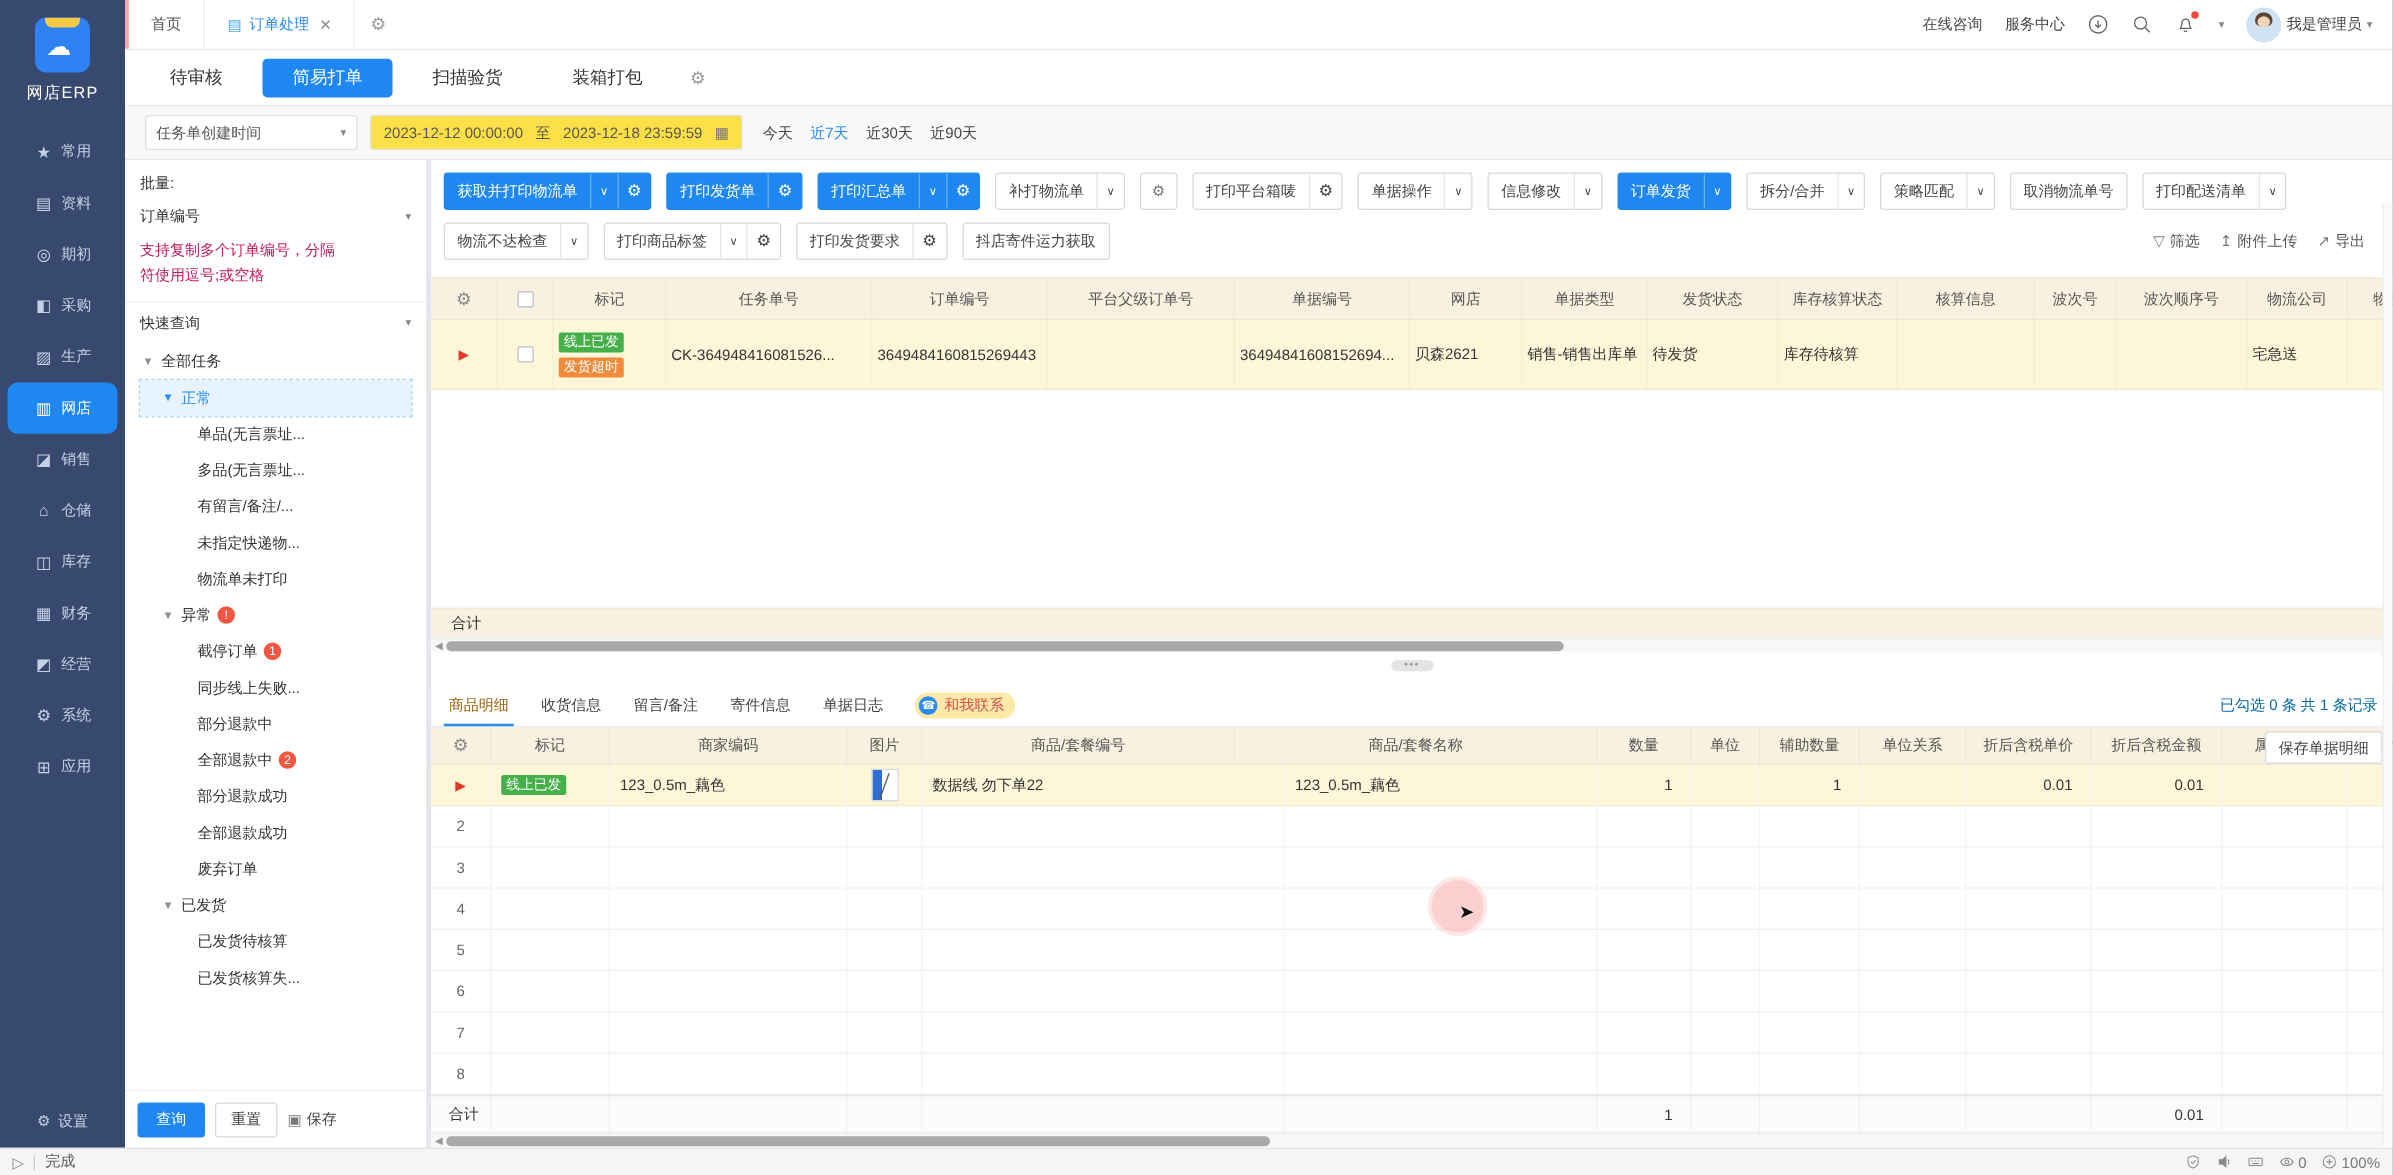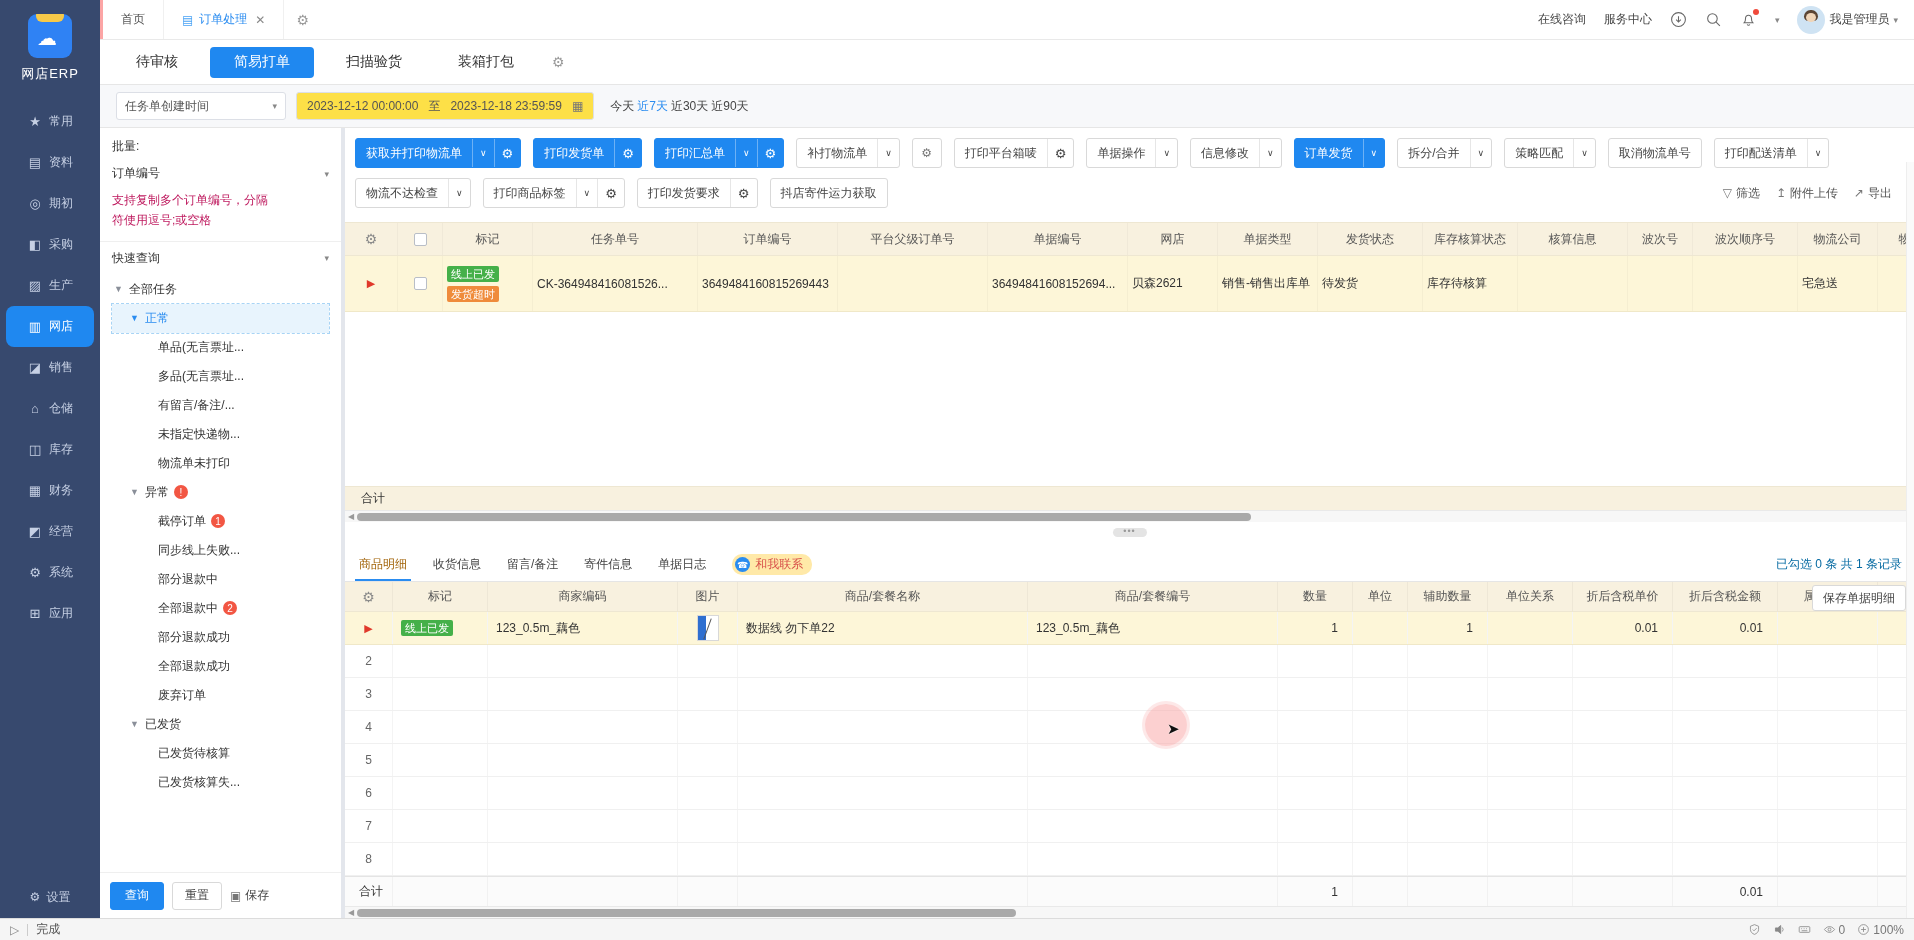--- a/index.html
+++ b/index.html
@@ -43,21 +43,21 @@
   .caret-down { font-size:9px; color:#888; }
 
   .subtabs { height:45px; background:#fff; border-bottom:1px solid #e6e6e6; display:flex; align-items:center; padding-left:12px; gap:8px; }
   .sub-tab { padding:0 24px; height:31px; display:flex; align-items:center; color:#333; font-size:14px; border-radius:4px; cursor:pointer; }
   .sub-tab.active { background:#1f88f0; color:#fff; }
   .sub-gear { color:#9a9a9a; font-size:14px; margin-left:6px; cursor:pointer; }
 
   .daterow { height:43px; background:#f7f8fa; border-bottom:1px solid #e6e6e6; display:flex; align-items:center; gap:10px; padding-left:16px; }
   .field-select { width:170px; height:28px; background:#fff; border:1px solid #dcdfe6; border-radius:3px; display:flex; align-items:center; justify-content:space-between; padding:0 8px; color:#555; cursor:pointer; }
   .date-box { height:28px; background:#fde047; border:1px solid #dcdfe6; border-radius:3px; display:flex; align-items:center; gap:10px; padding:0 10px; color:#555; }
-  .quick-range { display:flex; gap:3px; margin-left:6px; color:#444; }
+  .quick-range { display:flex; gap:14px; margin-left:6px; color:#444; }
   .quick-range span { cursor:pointer; }
   .quick-range .sel { color:#2a8cf0; }
 
   .body-row { flex:1; display:flex; min-height:0; background:#e3e6ec; }
 
   
   .qpanel { width:241px; background:#fff; flex:none; display:flex; flex-direction:column; position:relative; }
   .qp-inner { padding:10px 12px 0 12px; flex:1; overflow:hidden; }
   .qp-label { color:#333; margin-bottom:10px; }
   .qp-sect-head { display:flex; justify-content:space-between; align-items:center; color:#333; margin:8px 0; cursor:pointer; }
@@ -560,22 +560,22 @@
             <div class="sel-summary">已勾选 0 条 共 1 条记录</div>
           </div>
 
           <div class="dgrid-head">
             <div class="dcell dc0">
                 <span class="ghead-gear">⚙</span>
               </div>
             <div class="dcell dc1">标记</div>
             <div class="dcell dc2">商家编码</div>
             <div class="dcell dc3">图片</div>
+            <div class="dcell dc5">商品/套餐编号</div>
             <div class="dcell dc4">商品/套餐名称</div>
-            <div class="dcell dc5">商品/套餐编号</div>
             <div class="dcell dc6">数量</div>
             <div class="dcell dc7">单位</div>
             <div class="dcell dc8">辅助数量</div>
             <div class="dcell dc9">单位关系</div>
             <div class="dcell dc10">折后含税单价</div>
             <div class="dcell dc11">折后含税金额</div>
             <div class="dcell dc12">属性格式</div>
             <div class="dcell dc13">属性组合</div>
             <div class="save-detail-btn" style="top:3px;">保存单据明细</div>
           </div>

